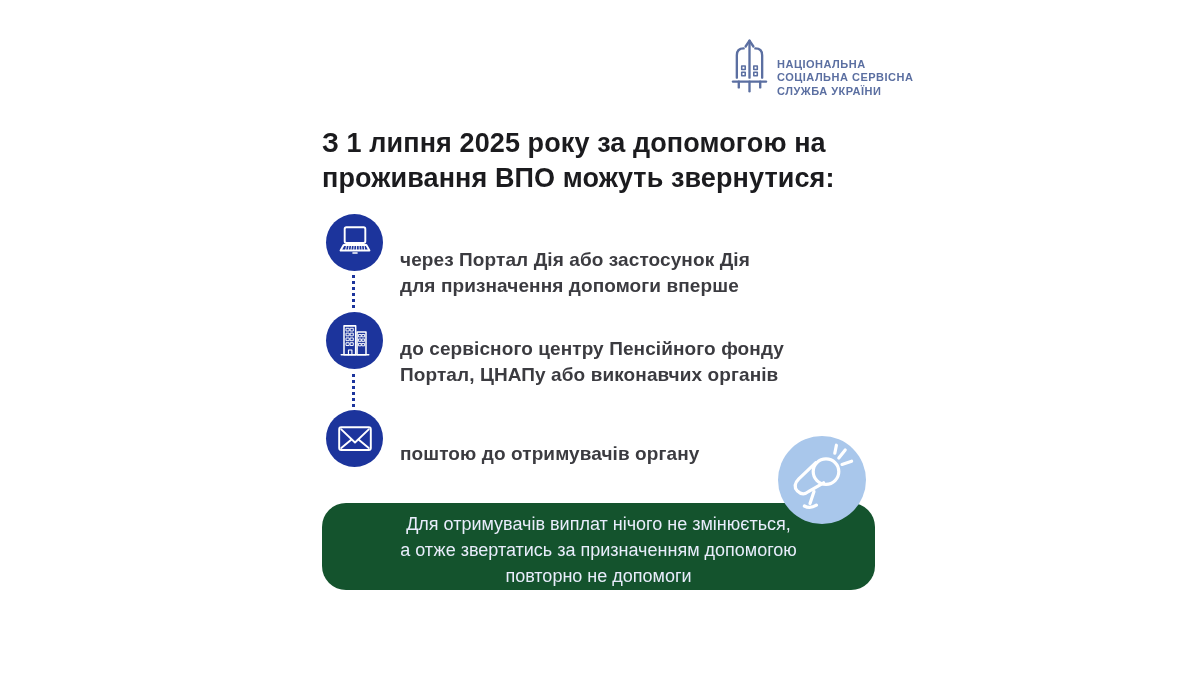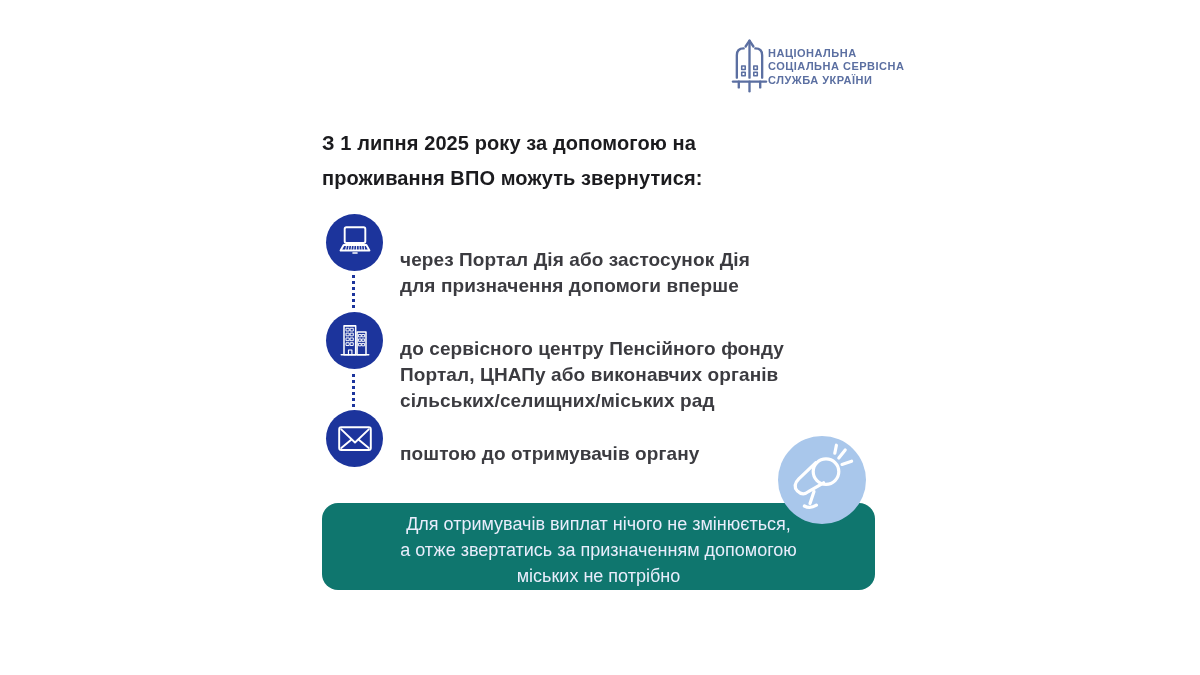--- a/index.html
+++ b/index.html
@@ -11,38 +11,39 @@
     overflow: hidden;
     font-family: "Liberation Sans", "DejaVu Sans", sans-serif;
   }
 
   
   .logo {
     position: absolute;
     left: 731px;
     top: 36px;
     display: flex;
-    align-items: center;
+    align-items: flex-end;
+    gap: 9px;
   }
   .logo-text {
     color: #5b6fa1;
     font-size: 11px;
     font-weight: 700;
     letter-spacing: 0.5px;
     line-height: 13.5px;
     text-transform: uppercase;
   }
 
   
   .title {
     position: absolute;
     left: 322px;
     top: 126px;
     color: #1b1b1e;
-    font-size: 20px;
+    font-size: 27px;
     font-weight: 800;
     line-height: 35px;
     letter-spacing: 0.1px;
   }
 
   
   .item-circle {
     position: absolute;
     left: 326px;
     width: 57px;
@@ -72,22 +73,22 @@
     height: 33px;
   }
 
   
   .notice-box {
     position: absolute;
     left: 322px;
     top: 503px;
     width: 553px;
     height: 87px;
-    border-radius: 16px;
-    background: #0f766e;
+    border-radius: 24px;
+    background: #14532d;
     z-index: 1;
   }
   .notice-text {
     position: absolute;
     left: 0;
     right: 0;
     top: 8px;
     text-align: center;
     color: #e9edfc;
     font-size: 18px;
@@ -192,21 +193,20 @@
           <rect x="37.5" y="35.5" width="3.5" height="3.5"></rect>
             <rect x="42.5" y="35.5" width="3.5" height="3.5"></rect>
         </g>
         <path d="M22.5 52 V45 H27.5 V52" stroke-width="1.6"></path>
       </svg>
     </span>
   </div>
   <div class="item-text" style="top:314px">
     <div>до сервісного центру Пенсійного фонду</div>
     <div>Портал, ЦНАПу або виконавчих органів</div>
-    <div>сільських/селищних/міських рад</div>
   </div>
 
   <div class="connector" style="top:374px"></div>
 
   <div class="item-circle" style="top:410px">
     <span>
       <svg width="44" height="44" viewBox="0 0 64 64" fill="none" stroke="#ffffff" stroke-width="2.8" stroke-linecap="round" stroke-linejoin="round">
         <rect x="9" y="15" width="46" height="33" rx="3"></rect>
         <path d="M12 18 L32 37 L52 18"></path>
         <path d="M12 45 L26.5 33"></path>
@@ -215,21 +215,21 @@
     </span>
   </div>
   <div class="item-text" style="top:419px">
     <div>поштою до отримувачів органу</div>
   </div>
 
   <div class="notice-box">
     <div class="notice-text">
       <div>Для отримувачів виплат нічого не змінюється,</div>
       <div>а отже звертатись за призначенням допомогою</div>
-      <div>міських не потрібно</div>
+      <div>повторно не допомоги</div>
     </div>
   </div>
 
   <div class="megaphone-badge">
     <span>
       <svg width="72" height="72" viewBox="0 0 90 90" fill="none" stroke="#ffffff" stroke-width="4" stroke-linecap="round" stroke-linejoin="round">
         <circle cx="50" cy="37" r="16"></circle>
         <path d="M37 26 L16 46 Q8 54 14 61 Q21 68 28 62 L47 51"></path>
         <path d="M35 62 L30 77"></path>
         <path d="M23 80 Q30 84 38 79"></path>

